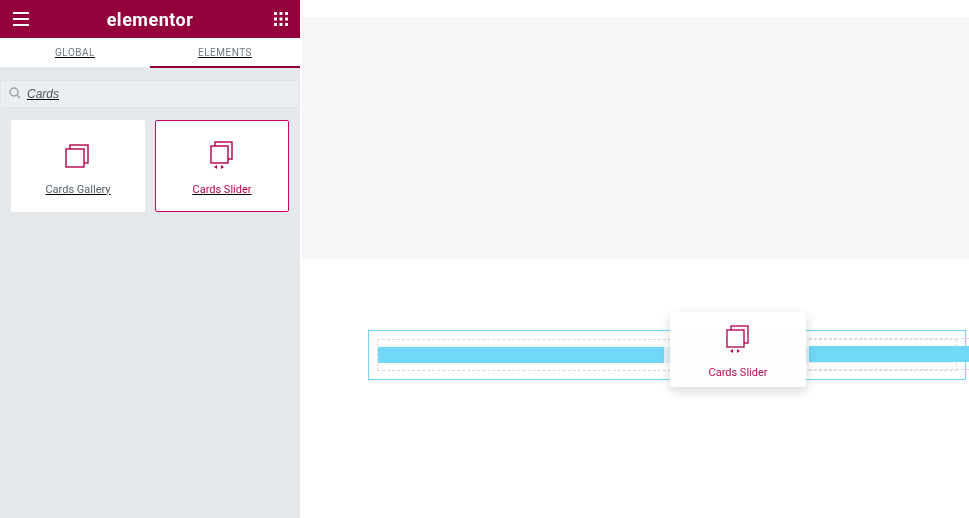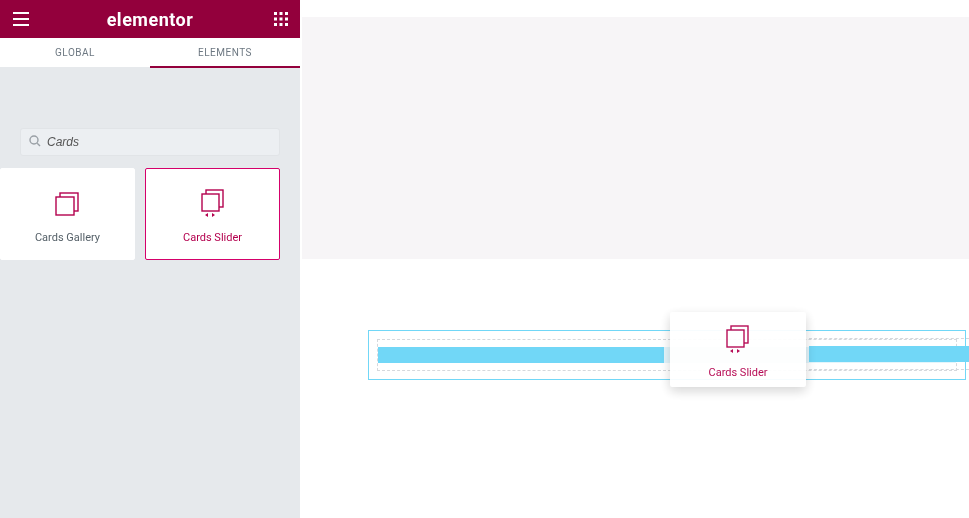--- a/index.html
+++ b/index.html
@@ -11,20 +11,21 @@
     background: #ffffff;
     overflow: hidden;
     position: relative;
   }
   
   .panel {
     width: 300px; height: 518px;
     background: #e6e9ec;
     display: flex; flex-direction: column;
     position: relative;
+    text-decoration: underline;
   }
   .panel-header {
     height: 38px;
     background: #93003c; 
     color: #ffffff;
     display: flex;
     align-items: center;
     justify-content: space-between;
     padding: 0 8px 0 10px;
   }
@@ -59,22 +60,21 @@
     color: #6d7882;
     line-height: 30px;
     cursor: pointer;
     border-bottom: 1px solid #e6e9ec;
   }
   .tab.active {
     border-bottom: 2px solid #93003c;
   }
 
   .search-wrap {
-    padding: 12px 20px;
-    margin-top: 48px;
+    padding: 12px 0;
   }
   .search {
     background: #eceff2;
     border: 1px solid #e1e4e7;
     border-radius: 3px;
     height: 28px;
     display: flex;
     align-items: center;
     padding: 0 8px;
     color: #9aa0a6;
@@ -85,21 +85,21 @@
     outline: none;
     font-size: 12px;
     font-style: italic;
     color: #555;
     width: 100%;
     padding-left: 6px;
   }
   .search svg { flex: none; }
 
   .widget-grid {
-    padding: 0 0;
+    padding: 0 11px;
     display: flex;
     gap: 10px;
   }
   .widget-card {
     width: 135px;
     height: 92px;
     background: #ffffff;
     border: 1px solid #ffffff;
     border-radius: 2px;
     display: flex;

